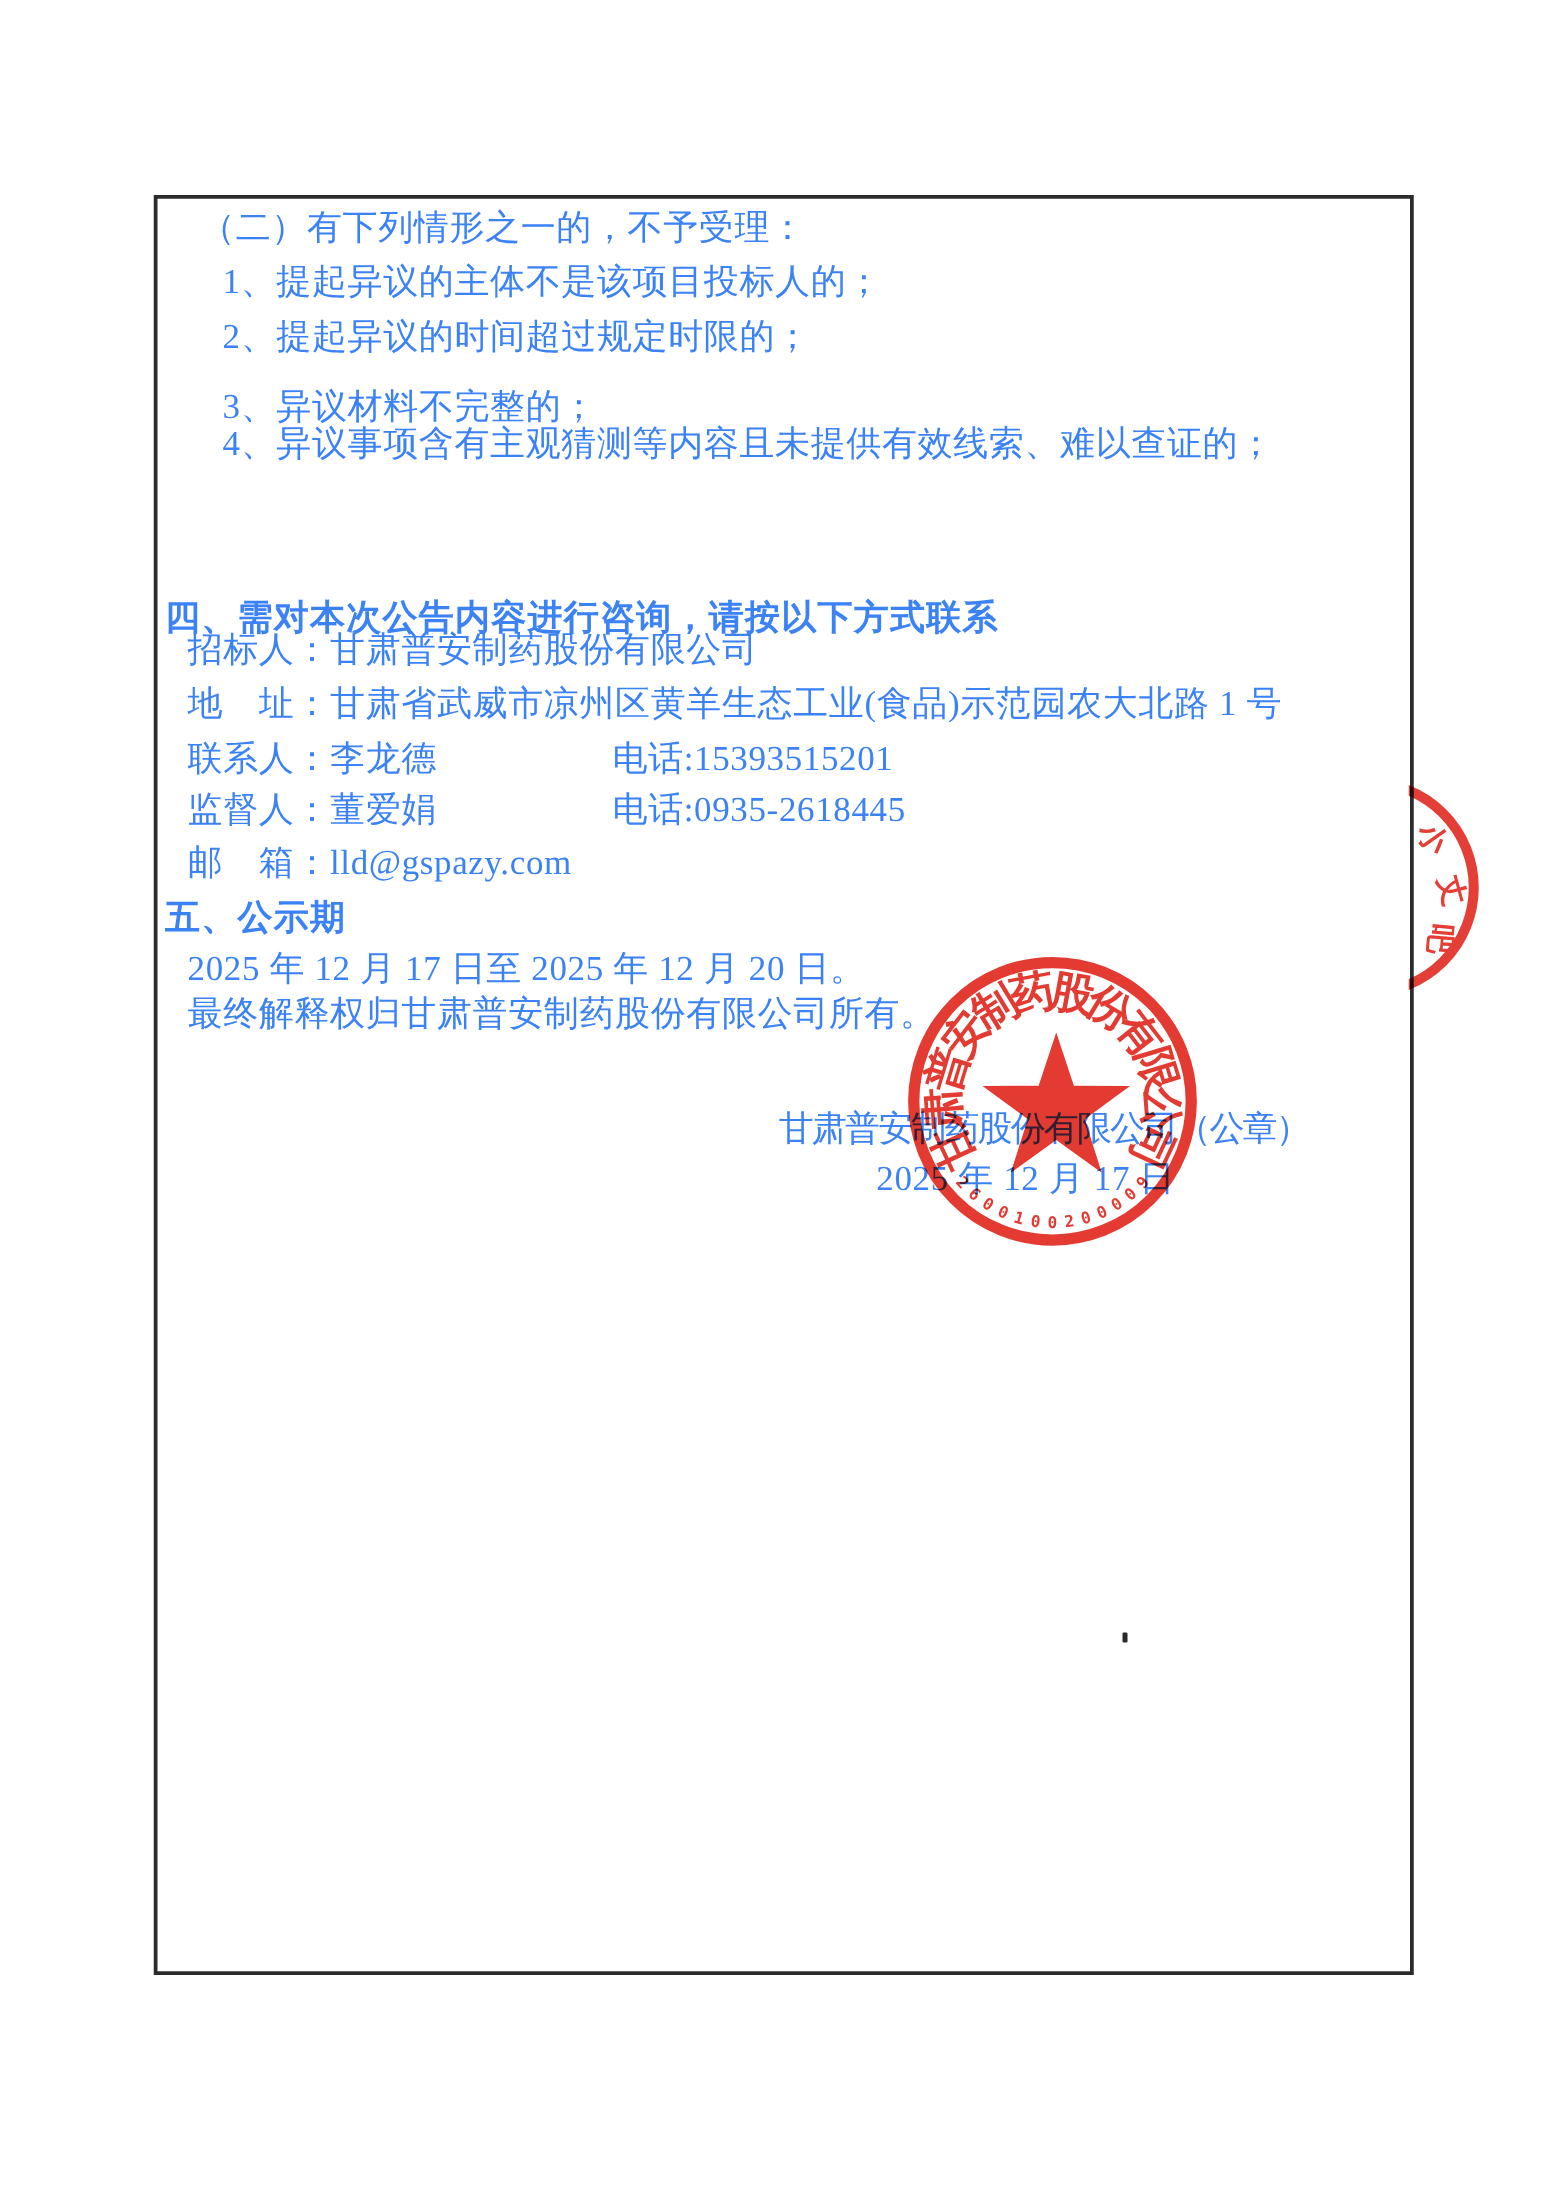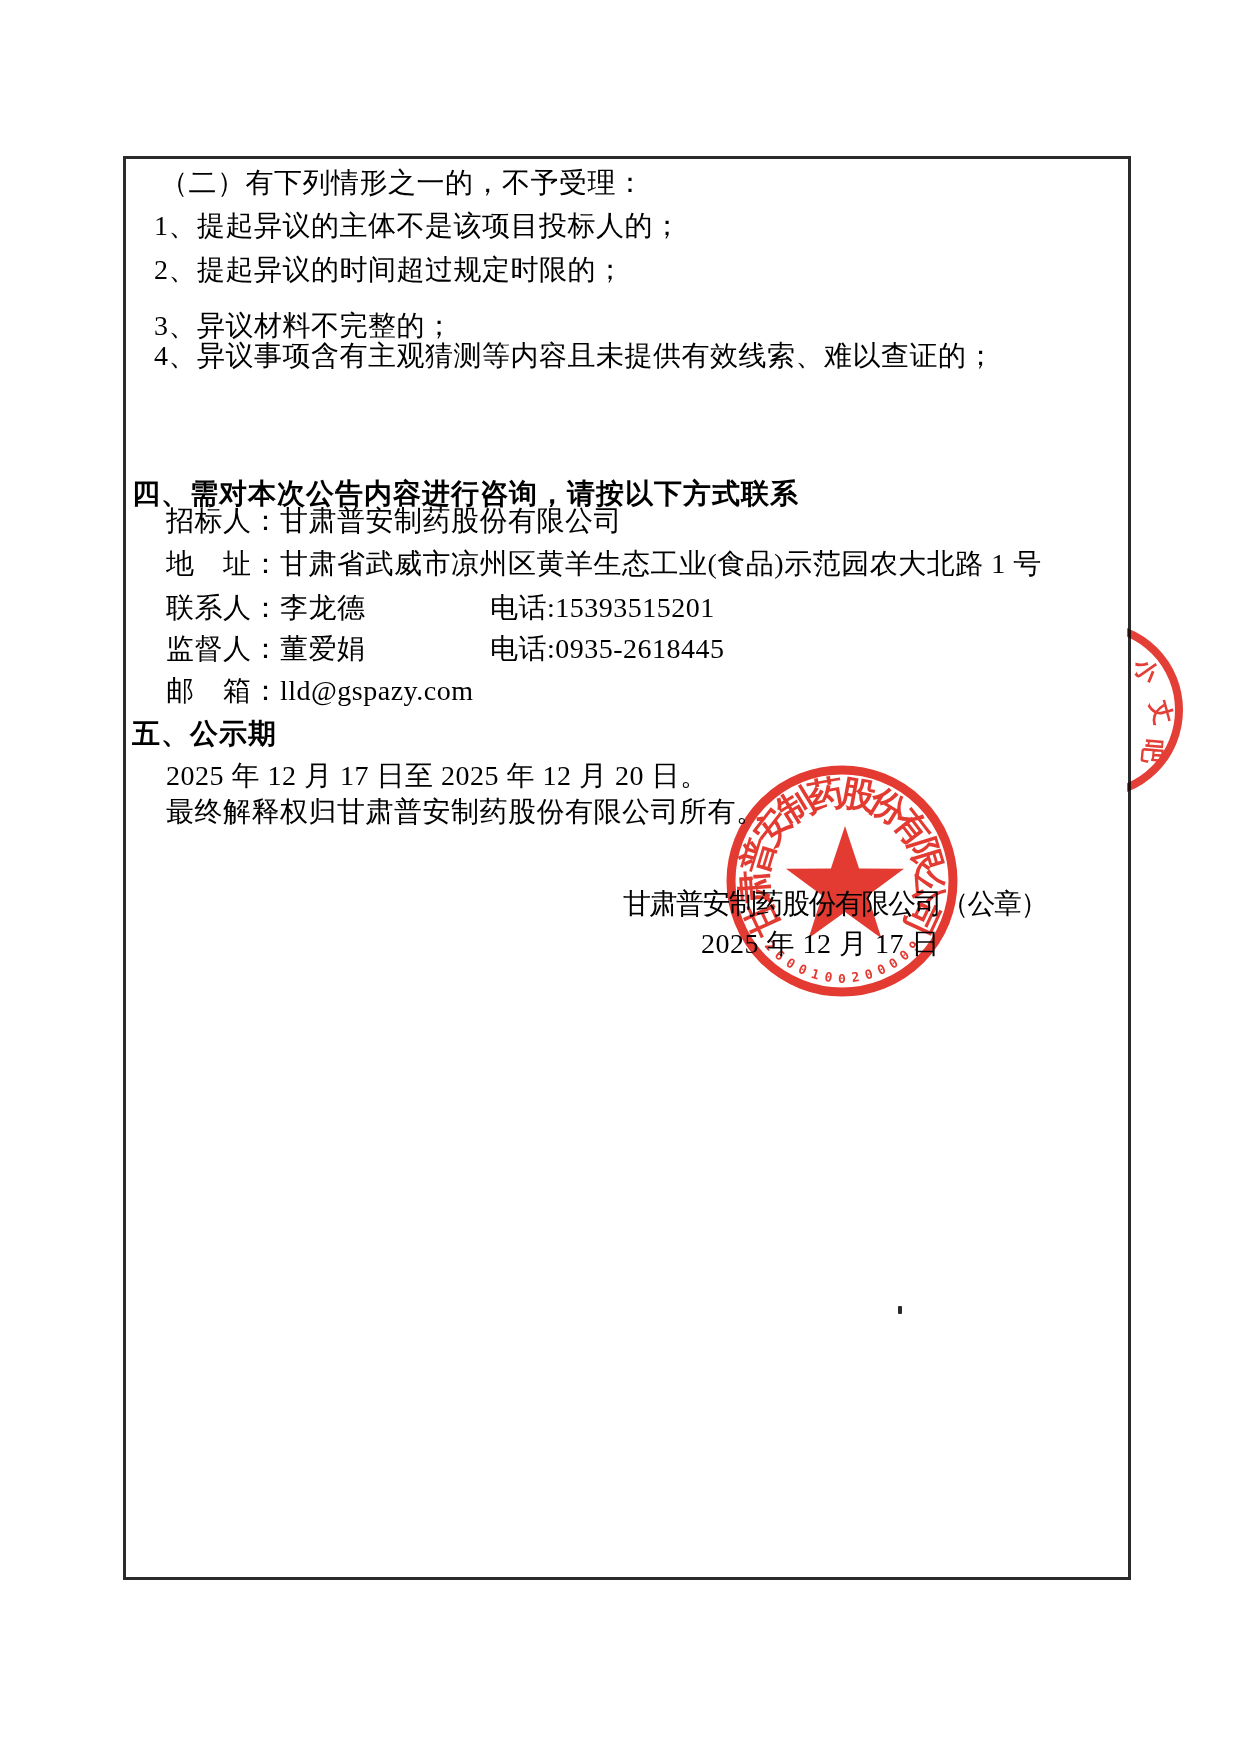--- a/index.html
+++ b/index.html
@@ -2,40 +2,40 @@
 <html><head>
 <meta charset="utf-8">
 <style>
   html,body{margin:0;padding:0;background:#ffffff;}
   .page{
     position:relative;
     width:1239px;height:1754px;
     background:#ffffff;
     overflow:hidden;
     font-family:"Liberation Serif","DejaVu Serif",serif;
-    color:#000000;
+    color:#3b82f6;
   }
   .frame{
     position:absolute;
     left:123px;top:156px;
     width:1008px;height:1424px;
     border:3px solid #2b2b2b;
     box-sizing:border-box;
   }
   .tline{
     position:absolute;
     left:0;width:1002px;height:36px;
     font-size:28px;
     letter-spacing:0.5px;
     white-space:nowrap;
     line-height:34px;
   }
   .ind-a{padding-left:34px;}   
-  .ind-b{padding-left:28px;}   
-  .ind-c{padding-left:40px;}   
+  .ind-b{padding-left:52px;}   
+  .ind-c{padding-left:24px;}   
   .hdr{
     padding-left:6px;
     font-family:"Liberation Sans","DejaVu Sans",sans-serif;
     font-weight:700;
     letter-spacing:1px;
   }
   .phone{position:absolute;left:352px;top:0;margin-left:12px;}
   .sig{letter-spacing:-1.5px;}
   .seal-svg,.edge-svg{
     position:absolute;left:0;top:0;

